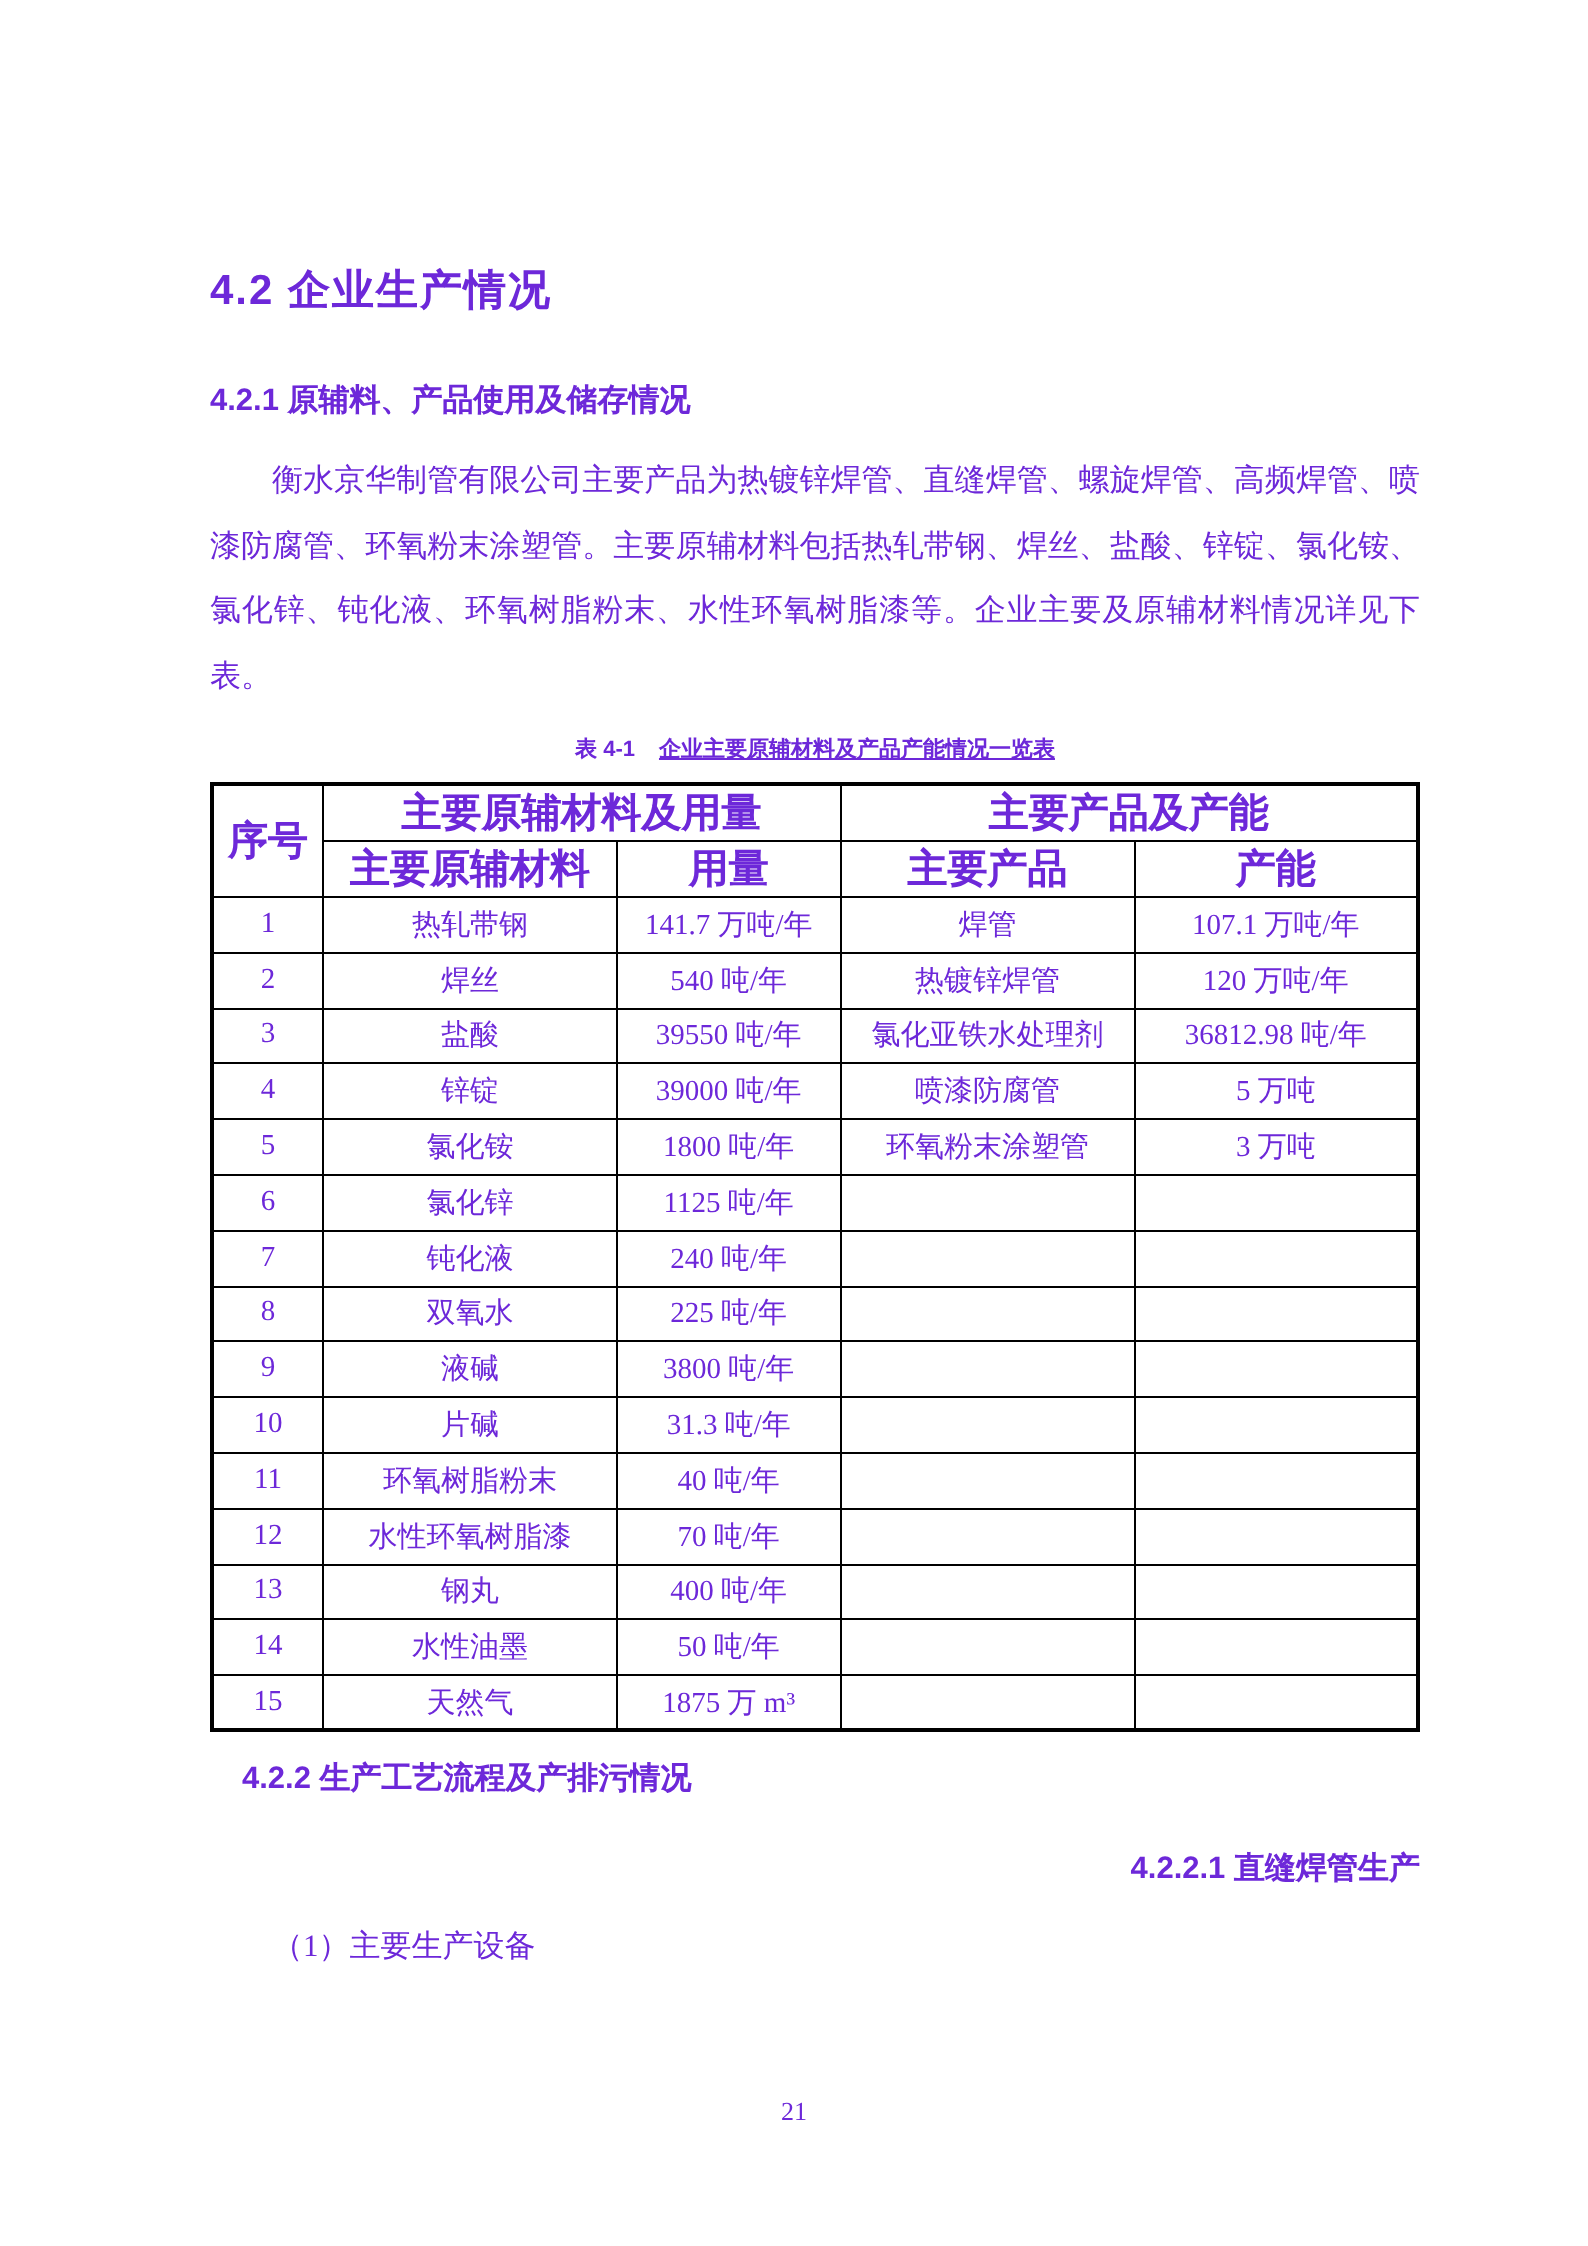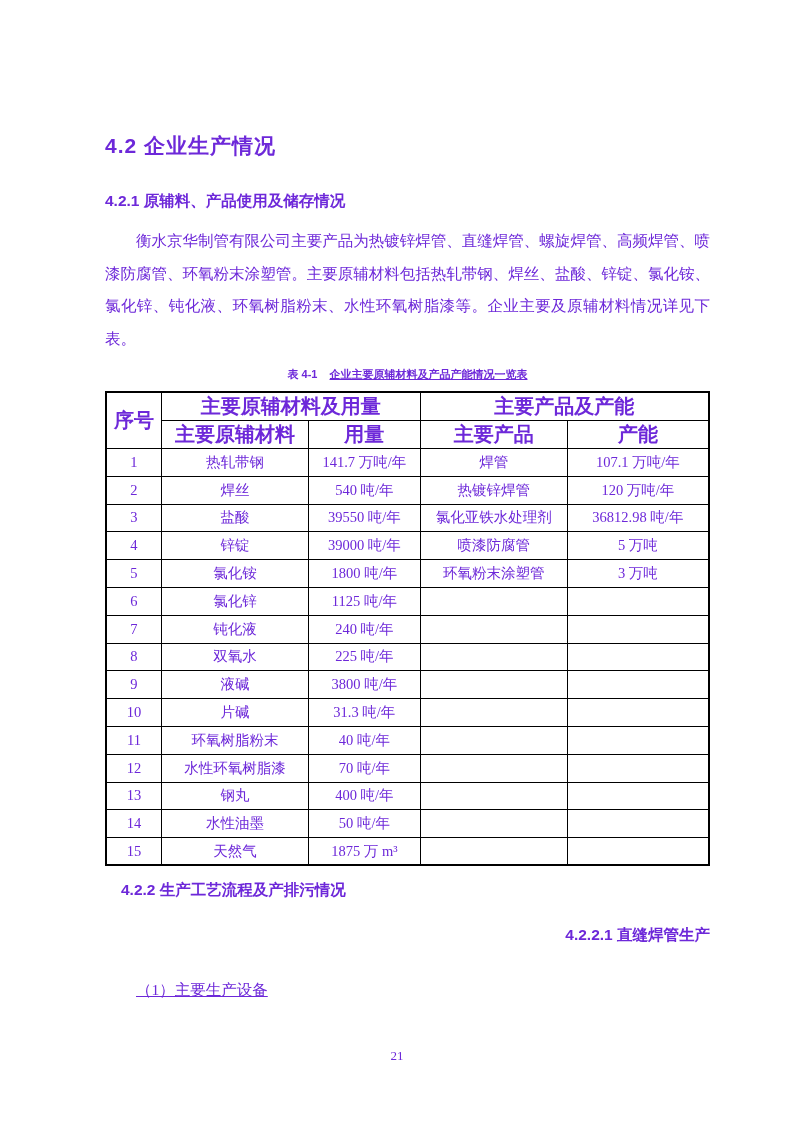--- a/index.html
+++ b/index.html
@@ -88,25 +88,24 @@
   }
   .h4221 {
     margin: 24px 0 0 0;
     font-family: "Liberation Sans", "DejaVu Sans", sans-serif;
     font-weight: bold;
     font-size: 15.5px;
     line-height: 21px;
     text-align: right;
   }
   .sub-item {
-    margin: 34px 0 0 0;
+    margin: 18px 0 0 0;
     font-size: 15.5px;
     line-height: 21px;
     text-indent: 2em;
-    text-decoration: underline;
   }
   .page-number {
     position: absolute;
     top: 1048px;
     left: 0;
     width: 100%;
     text-align: center;
     font-size: 13px;
     font-family: "Liberation Serif", "DejaVu Serif", serif;
   }

